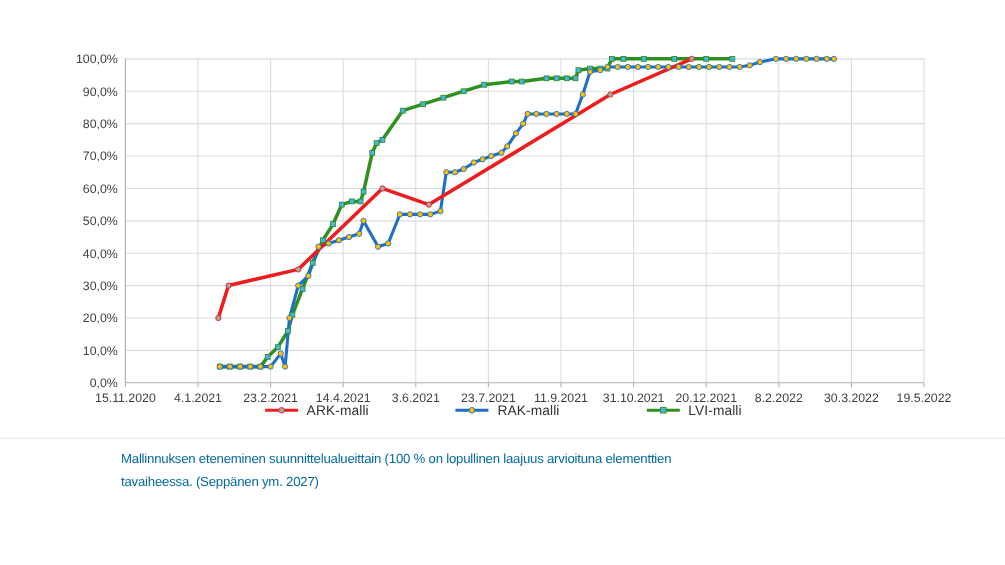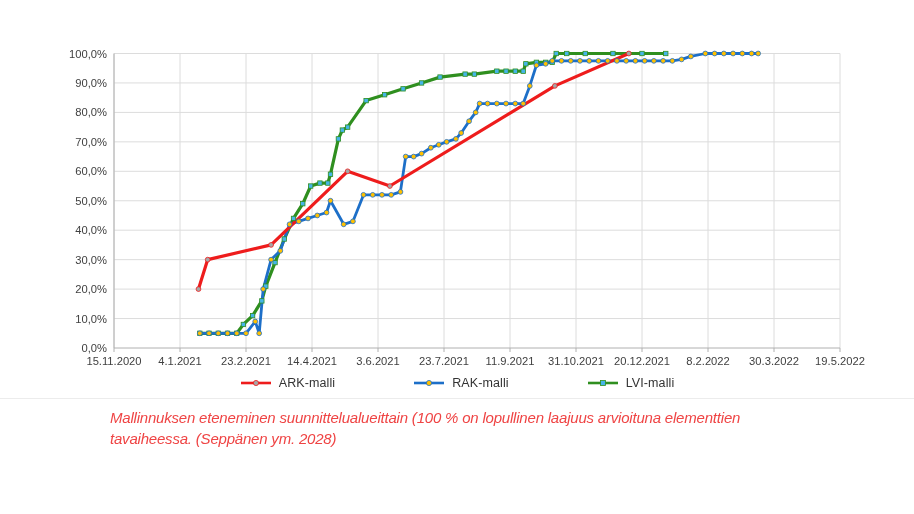--- a/index.html
+++ b/index.html
@@ -1,24 +1,24 @@
 <!DOCTYPE html>
 <html><head>
 <meta charset="utf-8">
 <style>
   html,body{margin:0;padding:0;background:#ffffff;}
   body{width:914px;height:514px;position:relative;font-family:"Liberation Sans",sans-serif;overflow:hidden;}
   .slide{position:absolute;inset:0;background:#fff;}
   .chart-area{position:absolute;left:0;top:0;width:914px;height:372px;}
   #chart-svg{display:block;}
-  .legend{position:absolute;left:0;top:372px;width:914px;display:flex;justify-content:center;gap:78px;align-items:center;height:22px;}
+  .legend{position:absolute;left:0;top:362px;width:914px;display:flex;justify-content:center;gap:78px;align-items:center;height:22px;}
   .legend-item{display:flex;align-items:center;gap:7px;}
   .legend-label{font-size:12.5px;color:#333333;letter-spacing:0.1px;}
   .divider{position:absolute;left:0;top:398px;width:914px;height:1px;background:#ececec;}
-  .caption{position:absolute;left:110px;top:407px;width:720px;color:#ef4444;font-size:15px;line-height:21px;letter-spacing:-0.2px;font-style:italic;}
+  .caption{position:absolute;left:110px;top:407px;width:720px;color:#0369a1;font-size:12px;line-height:21px;letter-spacing:-0.2px;}
   .caption div{white-space:nowrap;}
 </style>
 </head>
 <body>
 
 <div class="slide">
 
   <div class="chart-area">
     <svg id="chart-svg" width="914" height="372" viewBox="0 0 914 372">
         <line x1="114" y1="53.5" x2="114" y2="348" stroke="#dcdcdc" stroke-width="1"></line>
@@ -221,16 +221,16 @@
           <rect x="13.5" y="2.5" width="5" height="5" fill="#45b5e8" stroke="#2f8f1f" stroke-width="0.8"></rect>
         </svg>
         <span class="legend-label">LVI-malli</span>
       </div>
     </div>
 
   <div class="divider"></div>
 
   <div class="caption">
     <div>Mallinnuksen eteneminen suunnittelualueittain (100 % on lopullinen laajuus arvioituna elementtien</div>
-    <div>tavaiheessa. (Seppänen ym. 2028)</div>
+    <div>tavaiheessa. (Seppänen ym. 2027)</div>
   </div>
 
 </div>
 
 </body></html>

